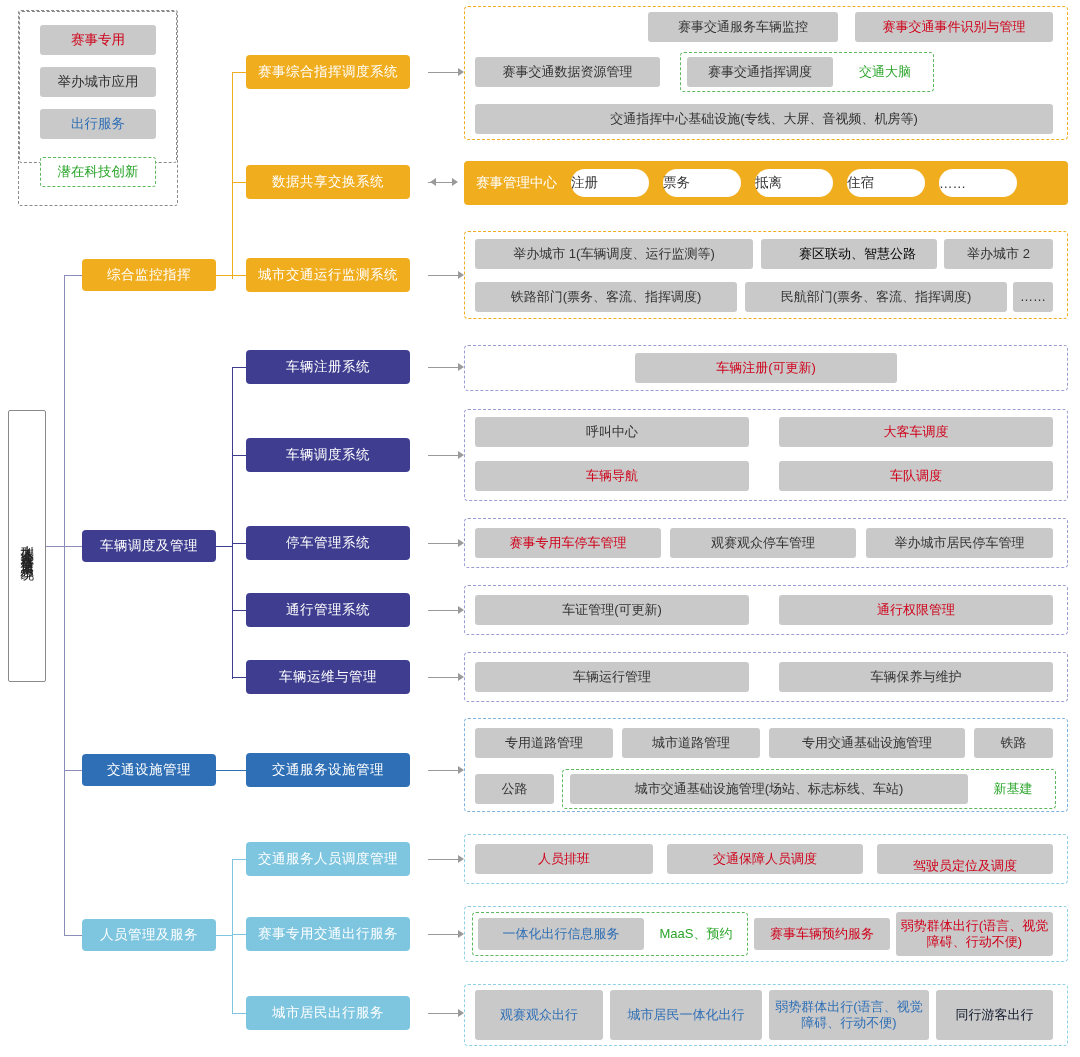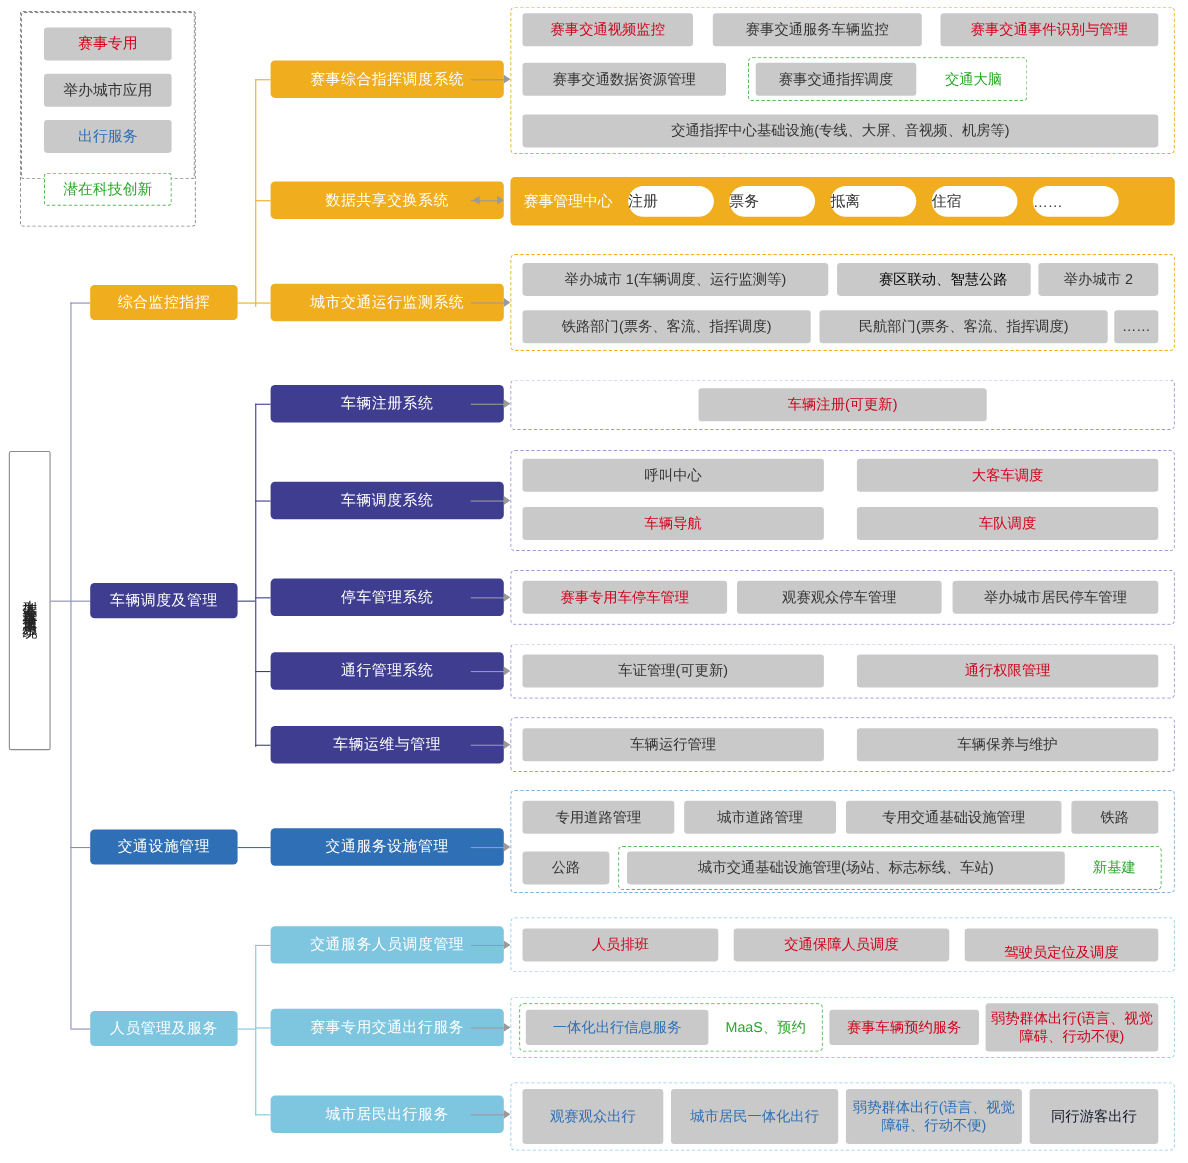--- a/index.html
+++ b/index.html
@@ -34,21 +34,21 @@
     display:flex;align-items:center;justify-content:center;
     color:#fff;font-size:13.5px;letter-spacing:.5px;
   }
   .l1.orange{background:#f0ad1e;}
   .l1.purple{background:#3f3d8f;}
   .l1.blue{background:#2f6fb5;}
   .l1.lblue{background:#7ec6e0;}
 
   
   .l2{
-    width:212px;height:34px;border-radius:4px;
+    width:164px;height:34px;border-radius:4px;
     display:flex;align-items:center;justify-content:center;
     color:#fff;font-size:13.5px;letter-spacing:.5px;
   }
   .l2.orange{background:#f0ad1e;}
   .l2.purple{background:#3f3d8f;}
   .l2.blue{background:#2f6fb5;}
   .l2.lblue{background:#7ec6e0;}
 
   
   .dgroup{border:1px dashed #f0ad1e;border-radius:4px;background:#fff;}
@@ -246,23 +246,20 @@
   <div class="ln h abs g" style="left:428px;top:859px;width:32px;"></div>
   <div class="arrowR" style="left:458px;top:855px;"></div>
 
   <div class="ln h abs g" style="left:428px;top:934px;width:32px;"></div>
   <div class="arrowR" style="left:458px;top:930px;"></div>
 
   <div class="ln h abs g" style="left:428px;top:1013px;width:32px;"></div>
   <div class="arrowR" style="left:458px;top:1009px;"></div>
 
   <div class="abs dgroup" style="left:464px;top:6px;width:604px;height:134px;"></div>
-  <div class="abs chip red" style="left:475px;top:12px;width:155px;height:30px;">
-      <span>赛事交通视频监控</span>
-    </div>
   <div class="abs chip" style="left:648px;top:12px;width:190px;height:30px;">
       <span>赛事交通服务车辆监控</span>
     </div>
   <div class="abs chip red" style="left:855px;top:12px;width:198px;height:30px;">
       <span>赛事交通事件识别与管理</span>
     </div>
 
   <div class="abs chip" style="left:475px;top:57px;width:185px;height:30px;">
       <span>赛事交通数据资源管理</span>
     </div>

